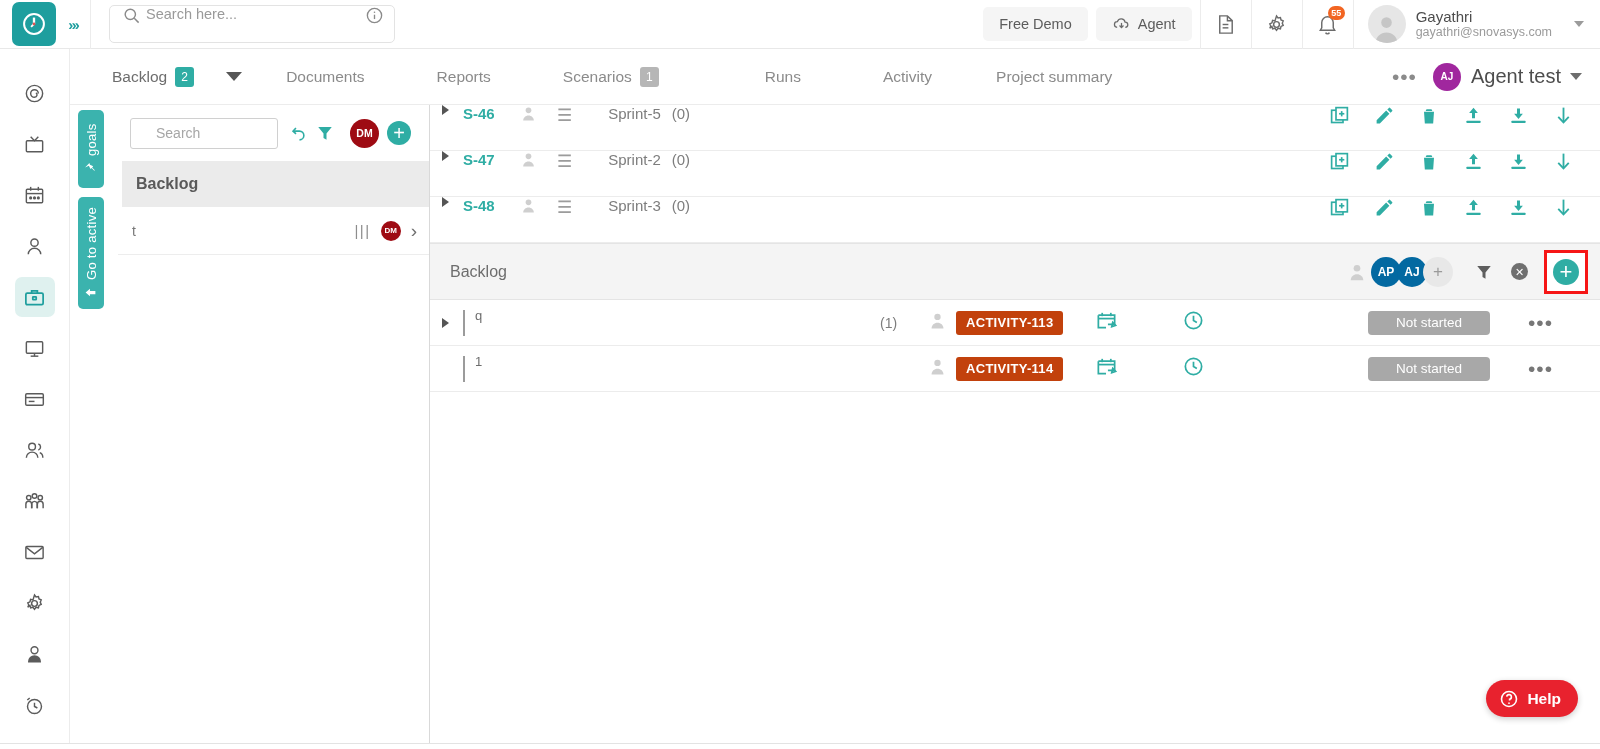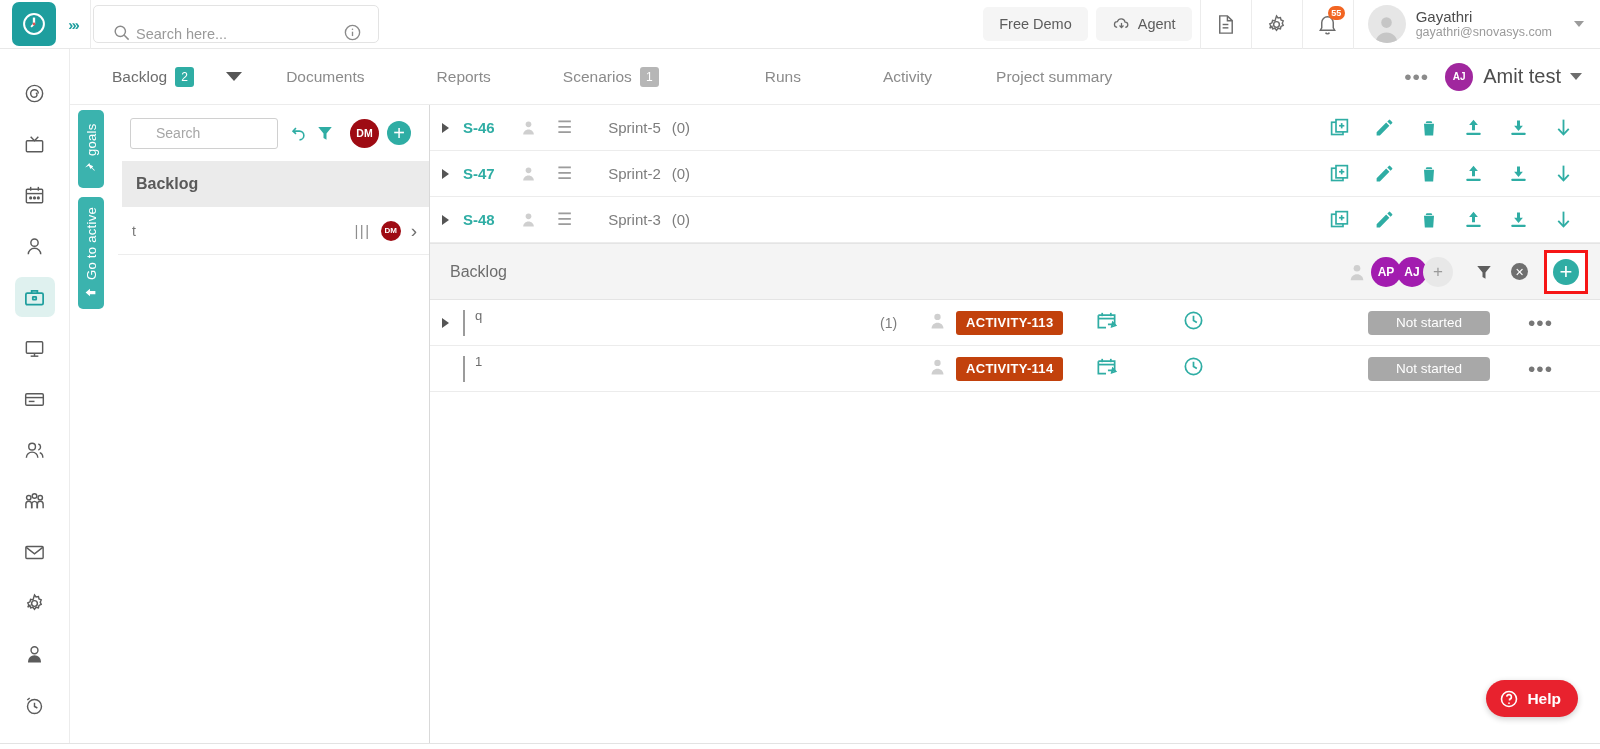--- a/index.html
+++ b/index.html
@@ -20,23 +20,23 @@
   .logo-box {
     width: 44px; height: 44px; margin-left: 12px; border-radius: 7px;
     background: #1e9e9e; display: flex; align-items: center; justify-content: center;
   }
   .chev-toggle {
     width: 34px; height: 49px; display: flex; align-items: center; justify-content: center;
     color: #1e9e9e; font-size: 15px; letter-spacing: -2px; font-weight: 700;
   }
   .vdiv { width: 1px; height: 49px; background: #ececec; }
   .search-wrap {
-    margin-left: 2px; width: 286px; height: 38px;
+    margin-left: 18px; width: 286px; height: 38px;
     border: 1px solid #e3e3e3; border-radius: 5px;
-    display: flex; align-items: flex-end; padding: 0 16px; background: #fff;
+    display: flex; align-items: flex-start; padding: 0 10px; background: #fff;
   }
   .search-wrap input {
     flex: 1; border: 0; outline: none; font-size: 14.5px; color: #4a4a4a;
     font-family: "Liberation Sans", sans-serif; padding-left: 26px;
   }
   .search-wrap input::placeholder { color: #9a9a9a; }
   .top-right { margin-left: auto; display: flex; align-items: center; height: 49px; }
   .pillbtn {
     height: 34px; padding: 0 16px; border-radius: 5px; background: #f5f5f5;
     display: flex; align-items: center; gap: 7px;
@@ -159,21 +159,21 @@
     font-weight: 700; margin: 0 10px;
   }
   .chev-right { color: #6f6f6f; font-size: 19px; }
 
   
   .main {
     position: absolute; top: 105px; left: 430px; width: 1170px; height: 644px;
     background: #fff;
   }
   .sprint-row {
-    height: 46px; display: flex; align-items: center; border-bottom: 1px solid #ececec;
+    height: 46px; display: flex; align-items: flex-start; border-bottom: 1px solid #ececec;
     padding-left: 12px;
   }
   .tri-right {
     width: 0; height: 0; border-top: 5px solid transparent; border-bottom: 5px solid transparent;
     border-left: 7px solid #555; margin-right: 14px; cursor: pointer; flex: none;
   }
   .sprint-id { font-size: 15px; font-weight: bold; color: #2fada4; width: 54px; }
   .person-grey { width: 22px; color: #c9c9c9; display: flex; justify-content: center;}
   .hamb { color: #9c9c9c; font-size: 17px; margin-left: 18px; cursor: pointer; }
   .sprint-name { margin-left: 36px; font-size: 15px; color: #7d7d7d; }
@@ -181,21 +181,21 @@
   .sprint-actions { margin-left: auto; display: flex; align-items: center; gap: 24px; padding-right: 26px; }
   .act-ico { color: #2fada4; cursor: pointer; display: flex; align-items: center; }
 
   .backlog-bar {
     height: 57px; background: #f4f4f4; display: flex; align-items: center;
     padding: 0 12px 0 20px; border-top: 1px solid #e4e4e4; border-bottom: 1px solid #e4e4e4;
   }
   .backlog-title { font-size: 16px; color: #6d6d6d; }
   .bl-right { margin-left: auto; display: flex; align-items: center; }
   .av-purple {
-    width: 30px; height: 30px; border-radius: 50%; background: #a21caf; color: #fff;
+    width: 30px; height: 30px; border-radius: 50%; background: #0369a1; color: #fff;
     font-size: 12px; display: flex; align-items: center; justify-content: center;
     font-weight: 600; margin-left: -4px;
   }
   .av-plus {
     width: 30px; height: 30px; border-radius: 50%; background: #e8e8e8; color: #9a9a9a;
     font-size: 17px; display: flex; align-items: center; justify-content: center; margin-left: -4px;
     cursor: pointer;
   }
   .clear-filter {
     width: 17px; height: 17px; border-radius: 50%; background: #6f6f6f; color: #fff;
@@ -447,21 +447,21 @@
     <span>Activity</span>
   </div>
   <div class="tab" style="margin-left:64px">
     <span>Project summary</span>
   </div>
   <div style="margin-left:auto;display:flex;align-items:center">
     <div class="dots-h">•••</div>
     <div class="proj-avatar">
       <span>AJ</span>
     </div>
-    <div class="proj-name">Amit test</div>
+    <div class="proj-name">Agent test</div>
     <div class="proj-caret"></div>
   </div>
 </div>
 
 <div class="leftpanel">
   <div class="vtabs">
     <div class="vtab" style="height:78px">
       <svg width="13" height="13" viewBox="0 0 24 24" fill="#fff" style="transform:rotate(90deg)">
         <path d="M14 2l8 8-3 1-3 6-2-2-5 5-1-1 5-5-2-2 6-3z"></path>
       </svg>

